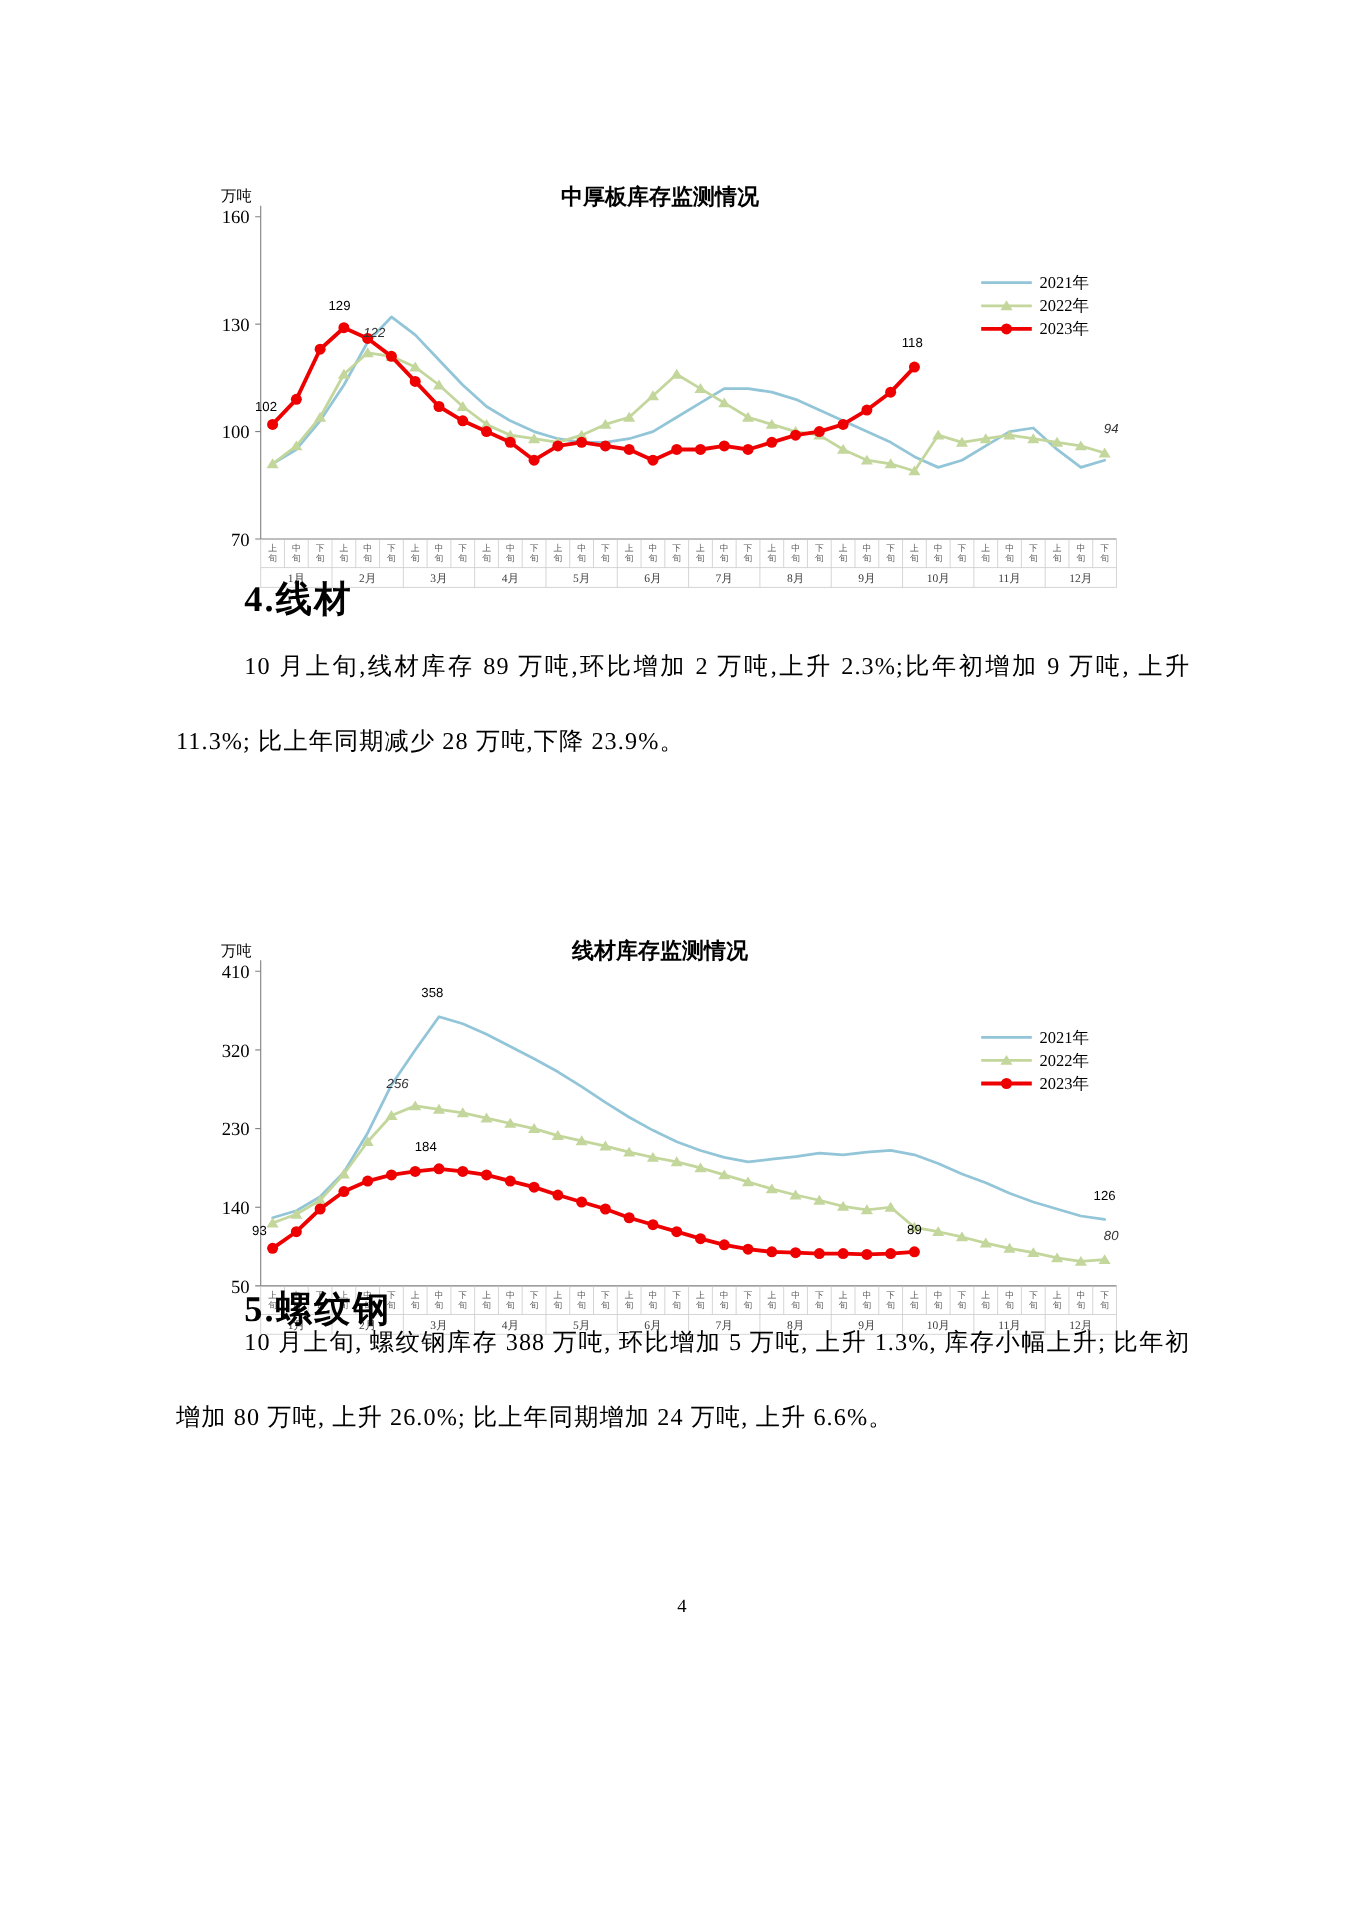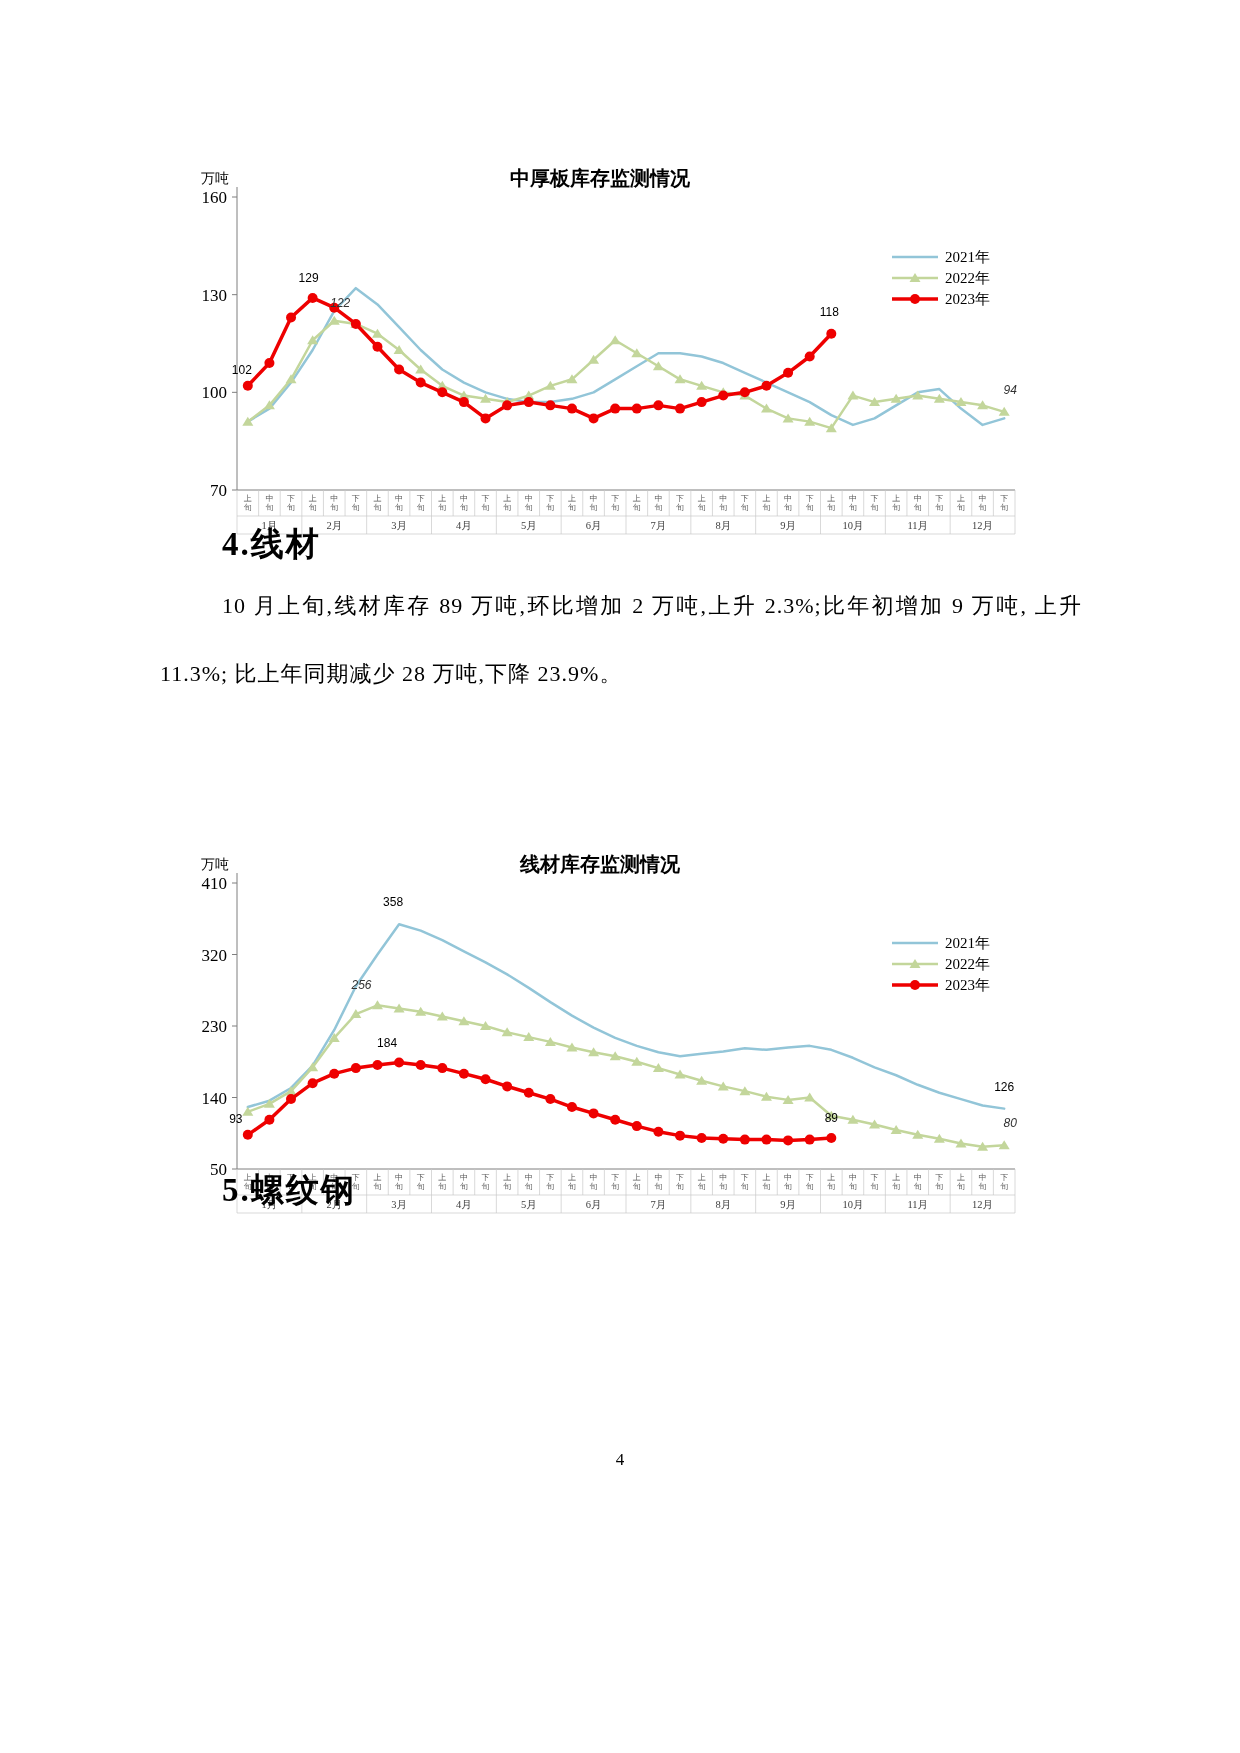--- a/index.html
+++ b/index.html
@@ -416,16 +416,17 @@
       <line x1="752" y1="121" x2="798" y2="121" stroke="#c3d69b" stroke-width="2.5"></line>
       <polygon points="775,116 769.5,125 780.5,125" fill="#c3d69b"></polygon>
       <text x="805" y="126" text-anchor="start" font-size="15" fill="#000" font-family="'Liberation Serif','DejaVu Serif',serif">2022年</text>
       <line x1="752" y1="142" x2="798" y2="142" stroke="#ee0000" stroke-width="3.5"></line>
       <circle cx="775" cy="142" r="5" fill="#ee0000"></circle>
       <text x="805" y="147" text-anchor="start" font-size="15" fill="#000" font-family="'Liberation Serif','DejaVu Serif',serif">2023年</text>
     </svg>
 
   <div class="sec-heading" id="sec5-heading">5.螺纹钢</div>
 
+  <div class="body-para" id="sec5-para">10 月上旬, 螺纹钢库存 388 万吨, 环比增加 5 万吨, 上升 1.3%, 库存小幅上升; 比年初增加 80 万吨, 上升 26.0%; 比上年同期增加 24 万吨, 上升 6.6%。</div>
 
   <div class="page-number">4</div>
 
 </div>
 
 </body></html>

